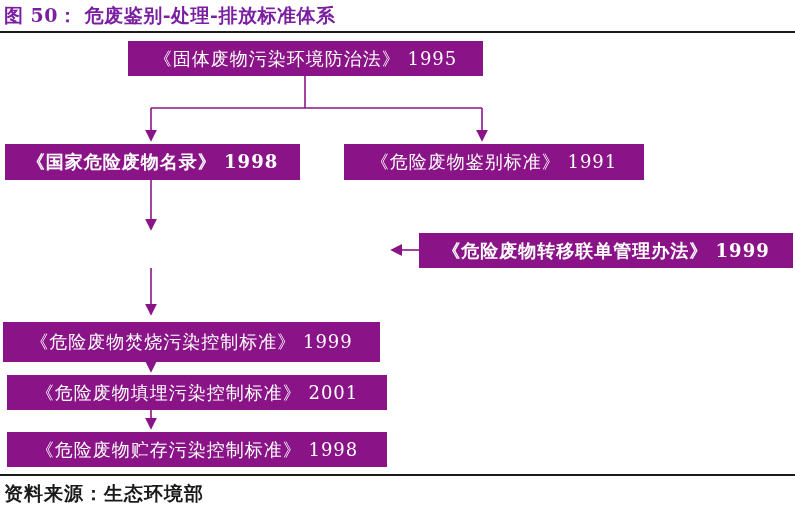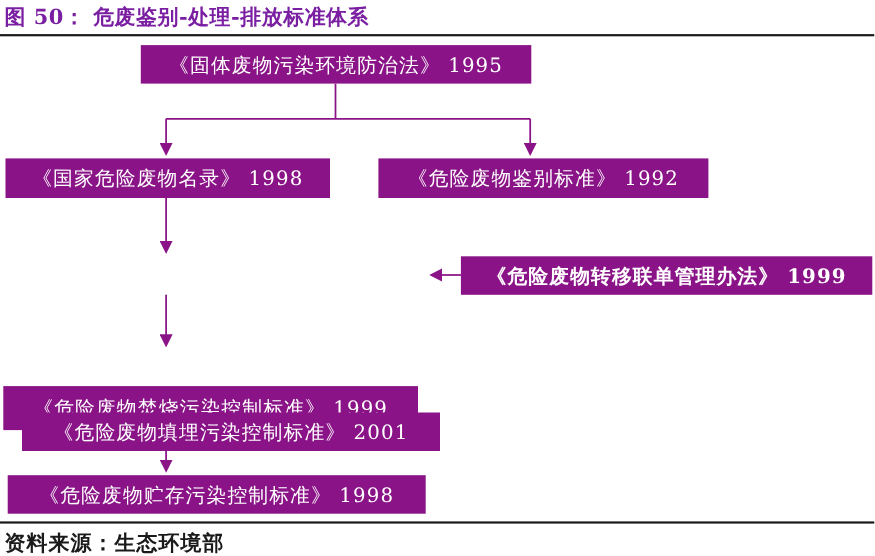--- a/index.html
+++ b/index.html
@@ -28,26 +28,26 @@
   svg.connectors{position:absolute;left:0;top:0;width:795px;height:505px;}
   svg.connectors path.edge{stroke:var(--connector);stroke-width:1.6;fill:none;}
   svg.connectors marker path{fill:var(--connector);stroke:none;}
 
   .node{
     position:absolute;background:var(--box_fill);color:var(--box_text);
     display:flex;align-items:center;justify-content:center;
     font-size:18px;white-space:nowrap;letter-spacing:1px;
   }
   .n-law      {left:128px;top:41px; width:355px;height:35px;}
-  .n-catalog  {left:5px;  top:144px;width:295px;height:36px;}
+  .n-catalog  {left:5px;  top:144px;width:295px;height:36px;font-weight:bold;}
   .n-identify {left:344px;top:144px;width:300px;height:36px;}
   .n-techpol  {left:4px;  top:233px;width:382px;height:35px;}
   .n-transfer {left:419px;top:233px;width:374px;height:35px;font-weight:bold;}
-  .n-incin    {left:3px;  top:322px;width:377px;height:40px;margin-top:29px;}
-  .n-landfill {left:7px;  top:375px;width:380px;height:35px;margin-left:13px;}
+  .n-incin    {left:3px;  top:322px;width:377px;height:40px;}
+  .n-landfill {left:7px;  top:375px;width:380px;height:35px;}
   .n-storage  {left:7px;  top:432px;width:380px;height:35px;}
 
   .source-line{
     position:absolute;left:4px;top:481px;
     font-size:19px;font-weight:bold;color:var(--source_text);
     white-space:nowrap;letter-spacing:1px;
   }
 </style>
 </head>
 <body>
@@ -80,21 +80,21 @@
 
     <path class="edge" d="M151,358 L151,371" marker-end="url(#arrow)"></path>
 
     <path class="edge" d="M151,410 L151,428" marker-end="url(#arrow)"></path>
   </svg>
 
   <div class="node n-law">《固体废物污染环境防治法》 1995</div>
 
   <div class="node n-catalog">《国家危险废物名录》 1998</div>
 
-  <div class="node n-identify">《危险废物鉴别标准》 1992</div>
+  <div class="node n-identify">《危险废物鉴别标准》 1991</div>
 
 
   <div class="node n-transfer">《危险废物转移联单管理办法》 1999</div>
 
   <div class="node n-incin">《危险废物焚烧污染控制标准》 1999</div>
 
   <div class="node n-landfill">《危险废物填埋污染控制标准》 2001</div>
 
   <div class="node n-storage">《危险废物贮存污染控制标准》 1998</div>
 

